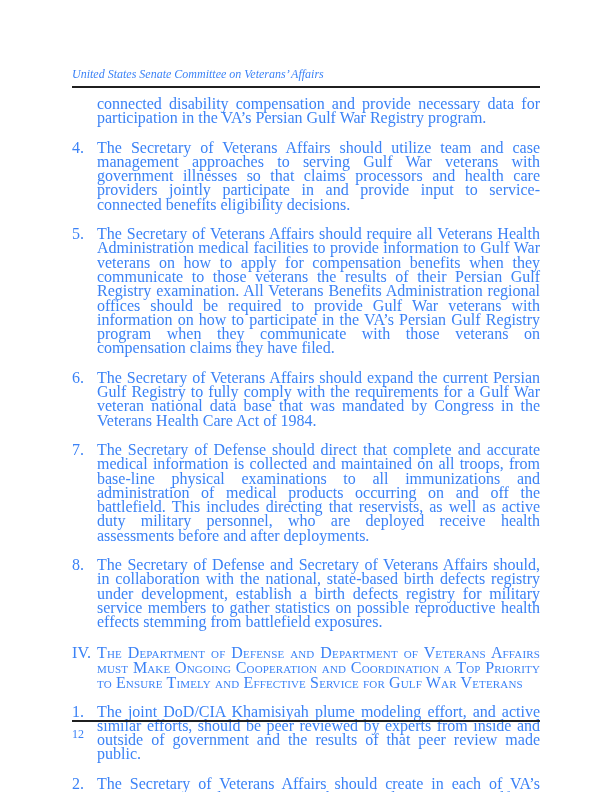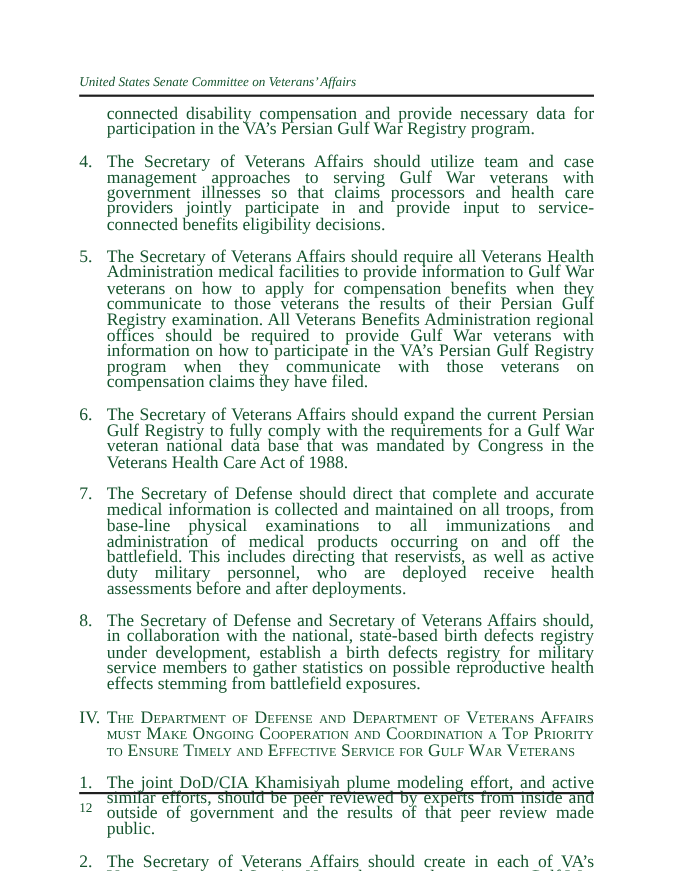--- a/index.html
+++ b/index.html
@@ -3,21 +3,21 @@
 <meta charset="utf-8">
 <style>
   * { box-sizing: border-box; }
   html, body { margin: 0; padding: 0; background: #ffffff; }
   .page {
     position: relative;
     width: 612px;
     height: 792px;
     background: #ffffff;
     font-family: "Liberation Serif", serif;
-    color: #14532d;
+    color: #3b82f6;
     overflow: hidden;
   }
   .header {
     position: absolute;
     left: 72px;
     right: 72px;
     top: 68px;
     font-size: 12px;
     font-style: italic;
     border-bottom: 2px solid #1f1f1f;
@@ -87,21 +87,21 @@
       <div class="itext">The Secretary of Veterans Affairs should utilize team and case management approaches to serving Gulf War veterans with government illnesses so that claims processors and health care providers jointly participate in and provide input to service-connected benefits eligibility decisions.</div>
     </div>
 
     <div class="item">
       <span class="num">5.</span>
       <div class="itext">The Secretary of Veterans Affairs should require all Veterans Health Administration medical facilities to provide information to Gulf War veterans on how to apply for compensation benefits when they communicate to those veterans the results of their Persian Gulf Registry examination.  All Veterans Benefits Administration regional offices should be required to provide Gulf War veterans with information on how to participate in the VA’s Persian Gulf Registry program when they communicate with those veterans on compensation claims they have filed.</div>
     </div>
 
     <div class="item">
       <span class="num">6.</span>
-      <div class="itext">The Secretary of Veterans Affairs should expand the current Persian Gulf Registry to fully comply with the requirements for a Gulf War veteran national data base that was mandated by Congress in the Veterans Health Care Act of 1988.</div>
+      <div class="itext">The Secretary of Veterans Affairs should expand the current Persian Gulf Registry to fully comply with the requirements for a Gulf War veteran national data base that was mandated by Congress in the Veterans Health Care Act of 1984.</div>
     </div>
 
     <div class="item">
       <span class="num">7.</span>
       <div class="itext">The Secretary of Defense should direct that complete and accurate medical information is collected and maintained on all troops, from base-line physical examinations to all immunizations and administration of medical products occurring on and off the battlefield. This includes directing that reservists, as well as active duty military personnel, who are deployed receive health assessments before and after deployments.</div>
     </div>
 
     <div class="item">
       <span class="num">8.</span>
       <div class="itext">The Secretary of Defense and Secretary of Veterans Affairs should, in collaboration with the national, state-based birth defects registry under development, establish a birth defects registry for military service members to gather statistics on possible reproductive health effects stemming from battlefield exposures.</div>

